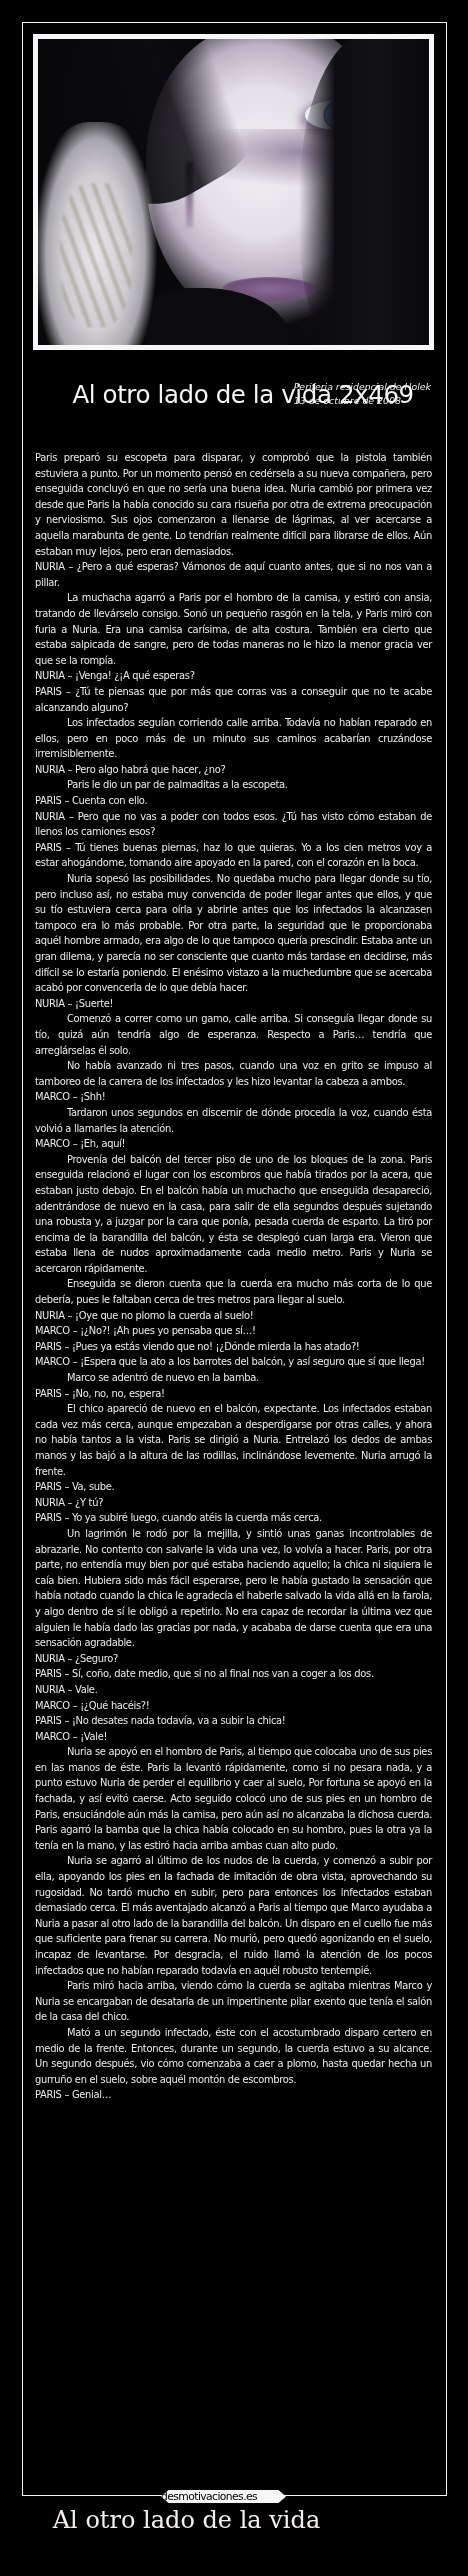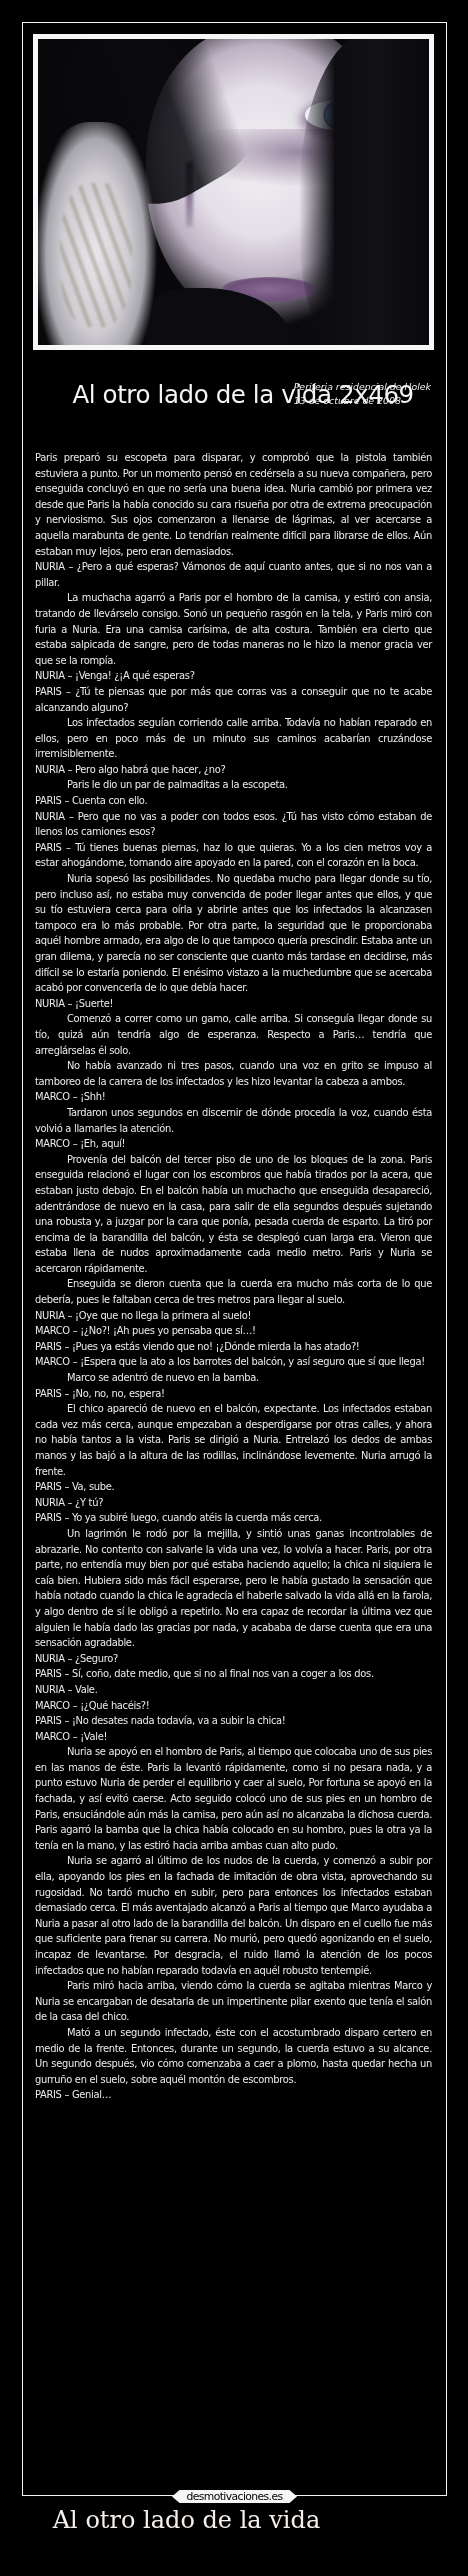--- a/index.html
+++ b/index.html
@@ -29,21 +29,21 @@
   .photo .hand-dirt { position: absolute; left: 21.6px; top: 144px; width: 72px; height: 144px; background: repeating-linear-gradient(70deg, rgba(140,140,120,0.45) 0 4.3px, rgba(0,0,0,0) 4.3px 13px); filter: blur(1.1px); border-radius: 40%; }
 
   .title { position: absolute; left: 21.6px; width: 443px; top: 364px; text-align: center; font-size: 24.5px; font-weight: normal; color: #f4f4f4; font-family: "DejaVu Sans", sans-serif; letter-spacing: -0.4px; white-space: nowrap; }
   .subtitle { position: absolute; right: 37px; top: 380px; text-align: left; font-size: 9.4px; font-style: italic; line-height: 14.4px; color: #ededed; }
 
   .body { position: absolute; left: 35px; top: 450px; width: 397px; font-size: 11px; line-height: 15.6px; color: #ececec; text-align: justify; font-family: "DejaVu Sans Condensed", "DejaVu Sans", sans-serif; font-stretch: condensed; letter-spacing: -0.3px; }
   .body p { margin: 0; }
   .body p.indent { text-indent: 32px; }
   .body p.dialog { text-indent: 0; }
 
-  .watermark { position: absolute; left: 172px; top: 2490px; width: 125px; height: 13px; background: #f6f6f6; color: #000; font-size: 10.8px; line-height: 13px; text-align: center; letter-spacing: -0.6px; font-family: "DejaVu Sans", sans-serif; clip-path: polygon(6% 0, 94% 0, 100% 50%, 94% 100%, 6% 100%, 0 50%); }
+  .watermark { position: absolute; left: 161px; top: 2490px; width: 125px; height: 13px; background: #f6f6f6; color: #000; font-size: 10.8px; line-height: 13px; letter-spacing: -0.6px; font-family: "DejaVu Sans", sans-serif; clip-path: polygon(6% 0, 94% 0, 100% 50%, 94% 100%, 6% 100%, 0 50%); }
   .caption { position: absolute; left: 0; width: 373px; top: 2506px; text-align: center; font-family: "DejaVu Serif", "Liberation Serif", serif; font-size: 24px; color: #f6f0ec; }
 </style>
 </head>
 <body>
 
 <div class="frame"></div>
 
 <div class="photo-border">
   <div class="photo" title="Girl with pale face, blue eye, purple tear streaks and a dirty hand">
     <div class="hair-back"></div>
@@ -82,21 +82,21 @@
     <p class="dialog">PARIS – Tú tienes buenas piernas, haz lo que quieras. Yo a los cien metros voy a estar ahogándome, tomando aire apoyado en la pared, con el corazón en la boca.</p>
     <p class="indent">Nuria sopesó las posibilidades. No quedaba mucho para llegar donde su tío, pero incluso así, no estaba muy convencida de poder llegar antes que ellos, y que su tío estuviera cerca para oírla y abrirle antes que los infectados la alcanzasen tampoco era lo más probable. Por otra parte, la seguridad que le proporcionaba aquél hombre armado, era algo de lo que tampoco quería prescindir. Estaba ante un gran dilema, y parecía no ser consciente que cuanto más tardase en decidirse, más difícil se lo estaría poniendo. El enésimo vistazo a la muchedumbre que se acercaba acabó por convencerla de lo que debía hacer.</p>
     <p class="dialog">NURIA – ¡Suerte!</p>
     <p class="indent">Comenzó a correr como un gamo, calle arriba. Si conseguía llegar donde su tío, quizá aún tendría algo de esperanza. Respecto a Paris… tendría que arreglárselas él solo.</p>
     <p class="indent">No había avanzado ni tres pasos, cuando una voz en grito se impuso al tamboreo de la carrera de los infectados y les hizo levantar la cabeza a ambos.</p>
     <p class="dialog">MARCO – ¡Shh!</p>
     <p class="indent">Tardaron unos segundos en discernir de dónde procedía la voz, cuando ésta volvió a llamarles la atención.</p>
     <p class="dialog">MARCO – ¡Eh, aquí!</p>
     <p class="indent">Provenía del balcón del tercer piso de uno de los bloques de la zona. Paris enseguida relacionó el lugar con los escombros que había tirados por la acera, que estaban justo debajo. En el balcón había un muchacho que enseguida desapareció, adentrándose de nuevo en la casa, para salir de ella segundos después sujetando una robusta y, a juzgar por la cara que ponía, pesada cuerda de esparto. La tiró por encima de la barandilla del balcón, y ésta se desplegó cuan larga era. Vieron que estaba llena de nudos aproximadamente cada medio metro. Paris y Nuria se acercaron rápidamente.</p>
     <p class="indent">Enseguida se dieron cuenta que la cuerda era mucho más corta de lo que debería, pues le faltaban cerca de tres metros para llegar al suelo.</p>
-    <p class="dialog">NURIA – ¡Oye que no llega la primera al suelo!</p>
+    <p class="dialog">NURIA – ¡Oye que no plomo la cuerda al suelo!</p>
     <p class="dialog">MARCO – ¡¿No?! ¡Ah pues yo pensaba que sí…!</p>
     <p class="dialog">PARIS – ¡Pues ya estás viendo que no! ¡¿Dónde mierda la has atado?!</p>
     <p class="dialog">MARCO – ¡Espera que la ato a los barrotes del balcón, y así seguro que sí que llega!</p>
     <p class="indent">Marco se adentró de nuevo en la bamba.</p>
     <p class="dialog">PARIS – ¡No, no, no, espera!</p>
     <p class="indent">El chico apareció de nuevo en el balcón, expectante. Los infectados estaban cada vez más cerca, aunque empezaban a desperdigarse por otras calles, y ahora no había tantos a la vista. Paris se dirigió a Nuria. Entrelazó los dedos de ambas manos y las bajó a la altura de las rodillas, inclinándose levemente. Nuria arrugó la frente.</p>
     <p class="dialog">PARIS – Va, sube.</p>
     <p class="dialog">NURIA – ¿Y tú?</p>
     <p class="dialog">PARIS – Yo ya subiré luego, cuando atéis la cuerda más cerca.</p>
     <p class="indent">Un lagrimón le rodó por la mejilla, y sintió unas ganas incontrolables de abrazarle. No contento con salvarle la vida una vez, lo volvía a hacer. Paris, por otra parte, no entendía muy bien por qué estaba haciendo aquello; la chica ni siquiera le caía bien. Hubiera sido más fácil esperarse, pero le había gustado la sensación que había notado cuando la chica le agradecía el haberle salvado la vida allá en la farola, y algo dentro de sí le obligó a repetirlo. No era capaz de recordar la última vez que alguien le había dado las gracias por nada, y acababa de darse cuenta que era una sensación agradable.</p>

